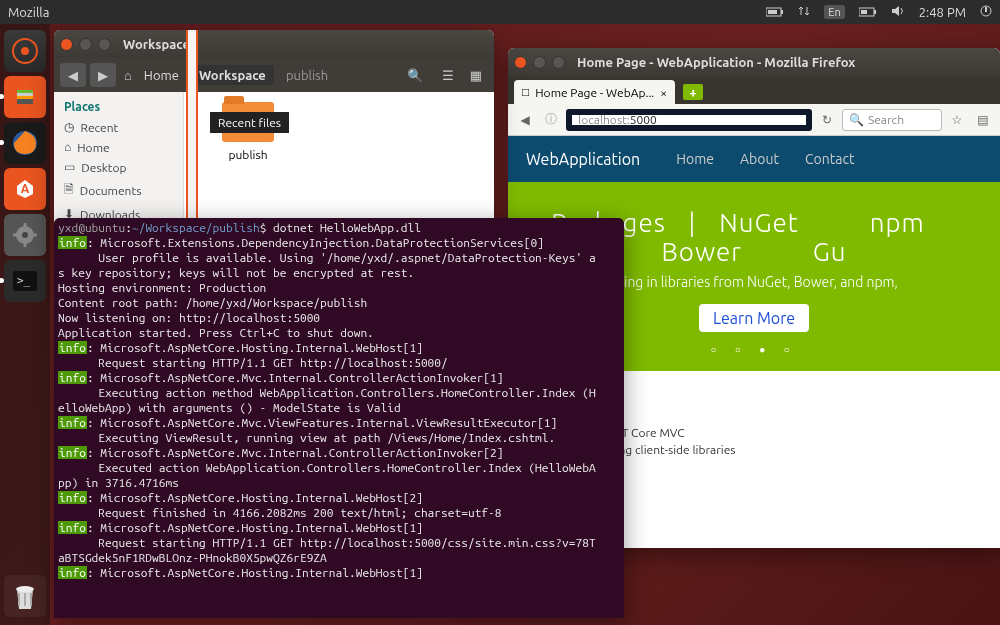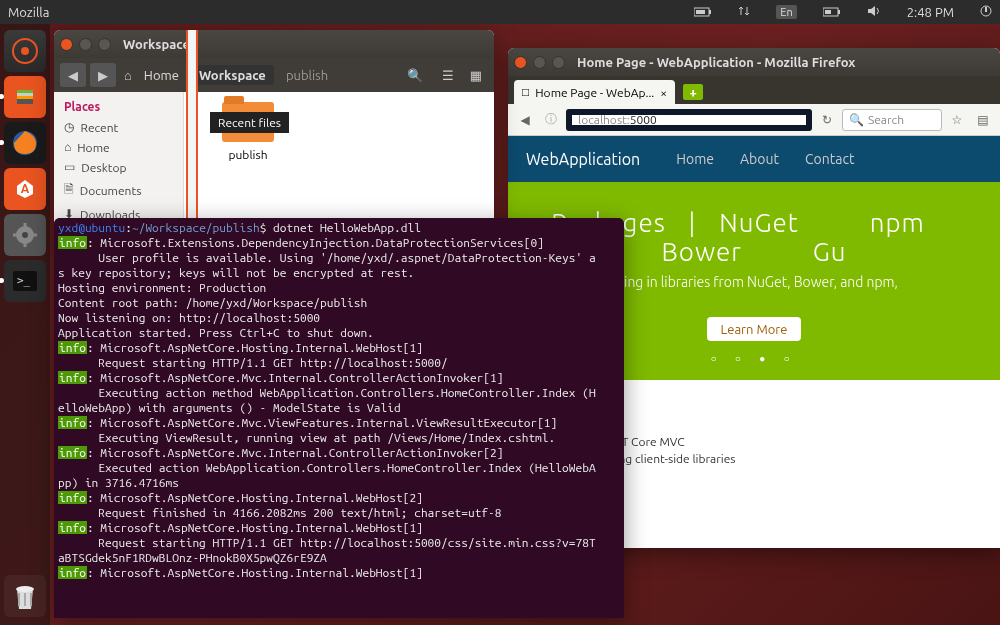--- a/index.html
+++ b/index.html
@@ -7,21 +7,21 @@
   width: 1000px; height: 625px;
   font-family: Ubuntu, "Helvetica Neue", Arial, sans-serif;
   background: linear-gradient(135deg, #5a1a1a 0%, #6b2020 50%, #4a1414 100%);
   overflow: hidden; position: relative; font-size: 13px;
 }
 .menubar {
   position: absolute; top: 0; left: 0; right: 0; height: 24px;
   background: #2c2c2c; color: #ddd; display: flex; align-items: center;
   padding: 0 8px; font-size: 13px; z-index: 100;
 }
-.menubar .right { margin-left: auto; display: flex; align-items: center; gap: 26px; }
+.menubar .right { margin-left: auto; display: flex; align-items: center; gap: 14px; }
 .menubar svg { fill: #ccc; }
 .launcher {
   position: absolute; top: 24px; left: 0; bottom: 0; width: 50px;
   background: rgba(30,20,20,0.55); display: flex; flex-direction: column;
   align-items: center; padding-top: 6px; gap: 4px; z-index: 50;
 }
 .launcher .tile {
   width: 42px; height: 42px; border-radius: 6px; display: flex;
   align-items: center; justify-content: center; position: relative;
 }
@@ -45,50 +45,50 @@
 .wbtn.close { background:#e95420; }
 .fm-window { top:30px; left:54px; width:440px; height:200px; z-index:60; }
 .fm-toolbar {
   height:34px; background:#403d39; display:flex; align-items:center; gap:4px; padding:0 6px; color:#ccc;
 }
 .fm-navbtn { width:26px; height:24px; background:#555; border-radius:3px; display:flex; align-items:center; justify-content:center; }
 .fm-crumb { padding:3px 8px; color:#ddd; }
 .fm-crumb.active { background:#333; border-radius:3px; }
 .fm-body { display:flex; height:138px; background:#fff; }
 .fm-side { width:130px; background:#f3f2f1; border-right:1px solid #ddd; padding:6px 0; overflow:hidden; }
-.fm-side h { display:block; font-weight:bold; font-size:12px; padding:2px 10px 4px; color:#be185d; }
+.fm-side h { display:block; font-weight:bold; font-size:12px; padding:2px 10px 4px; color:#0f766e; }
 .fm-side .pl { display:flex; align-items:center; padding:3px 10px; font-size:12px; color:#444; gap:6px; }
 .fm-content { flex:1; position:relative; padding:10px 14px; }
 .fm-scroll { position:absolute; left:132px; top:0; width:12px; height:100%; border-left:2px solid #e95420; border-right:2px solid #e95420; background:#f5f5f5; }
 .folder-icon { width:52px; height:40px; background:#f28c38; border-radius:3px; position:relative; margin-bottom:6px; margin-left:10px; }
 .folder-icon:before { content:""; position:absolute; top:-6px; left:2px; width:20px; height:8px; background:#e37a27; border-radius:2px 2px 0 0; }
 .fm-tooltip { position:absolute; top:112px; left:210px; background:#222; color:#fff; font-size:12px; padding:4px 8px; border-radius:0; z-index:65; }
 .ff-window { top:48px; left:508px; width:492px; height:500px; z-index:55; background:#fff; }
 .ff-tabs { height:28px; background:#38352f; display:flex; align-items:flex-end; padding-left:6px; }
 .ff-tab { background:#f5f5f1; height:24px; border-radius:4px 4px 0 0; padding:4px 8px; font-size:12px; display:flex; align-items:center; gap:6px; max-width:180px; }
 .ff-newtab { width:20px; height:16px; background:#7fba00; margin-left:8px; margin-bottom:4px; display:flex; align-items:center; justify-content:center; color:#fff; font-weight:bold; border-radius:2px; }
 .ff-urlbar { height:32px; background:#f5f5f1; border-bottom:1px solid #ccc; display:flex; align-items:center; padding:0 6px; gap:4px; font-size:12px; }
 .ff-url { flex:1; height:22px; border:6px solid #0f172a; border-radius:3px; padding:2px 6px; display:flex; align-items:center; background:#fff; color:#666; }
 .ff-search { width:100px; height:22px; border:1px solid #bbb; border-radius:3px; padding:2px 6px; color:#888; background:#fff; display:flex; align-items:center; }
 .ff-icobtn { width:22px; height:22px; display:flex; align-items:center; justify-content:center; color:#666; }
 .page-nav { height:46px; background:#0c4a6e; color:#ccc; display:flex; align-items:center; padding:0 18px; gap:26px; font-size:14px; }
 .page-nav .brand { color:#fff; font-size:16px; margin-right:10px; }
 .hero { background:#7fba00; color:#fff; text-align:center; padding:26px 12px 16px; }
 .hero h1 { font-size:26px; font-weight:300; letter-spacing:1px; }
 .hero h1 span { margin:0 16px; }
 .hero p { font-size:14px; margin-top:8px; font-weight:300; }
-.hero .btn { display:inline-block; background:#fff; color:#a16207; padding:5px 14px; border-radius:4px; font-size:13px; margin-top:27px; }
+.hero .btn { display:inline-block; background:#fff; color:#1d4ed8; padding:5px 14px; border-radius:4px; font-size:16px; margin-top:14px; }
 .hero .dots { margin-top:12px; font-size:10px; letter-spacing:8px; }
 .page-body { padding:18px 22px; color:#333; font-size:13px; }
 .page-body h2 { font-size:24px; font-weight:300; margin-bottom:10px; }
 .page-body li { list-style:none; margin:4px 0; font-size:12px; }
 .page-body a { color:#2a7ab0; }
 .term-window { top:218px; left:54px; width:570px; height:400px; z-index:70; background:#300a24; }
 .term-body { background:#300a24; color:#eee; font-family:"Ubuntu Mono","DejaVu Sans Mono",monospace; font-size:12px; line-height:15px; padding:2px 4px; height:372px; overflow:hidden; white-space:pre; }
-.term-body .g { color:#3b82f6; }
+.term-body .g { color:#a3a3a3; }
 .term-body .info { background:#4e9a06; color:#fff; padding:0 1px; }
 </style>
 </head>
 <body>
 
 <div class="menubar">
   <span>Mozilla</span>
   <div class="right">
     <span><svg width="18" height="10">
           <rect x="0" y="1" width="15" height="8" fill="none" stroke="#ccc"></rect>

